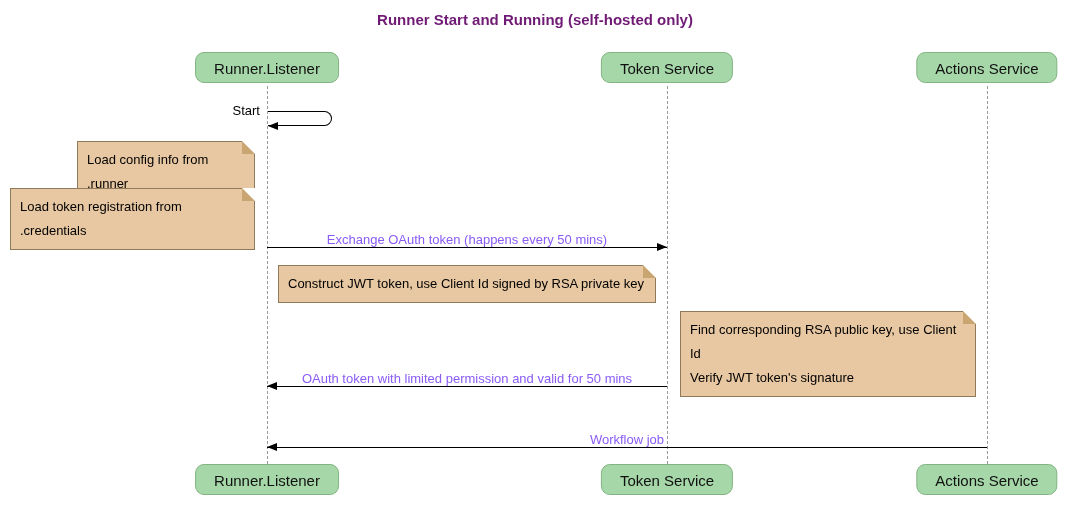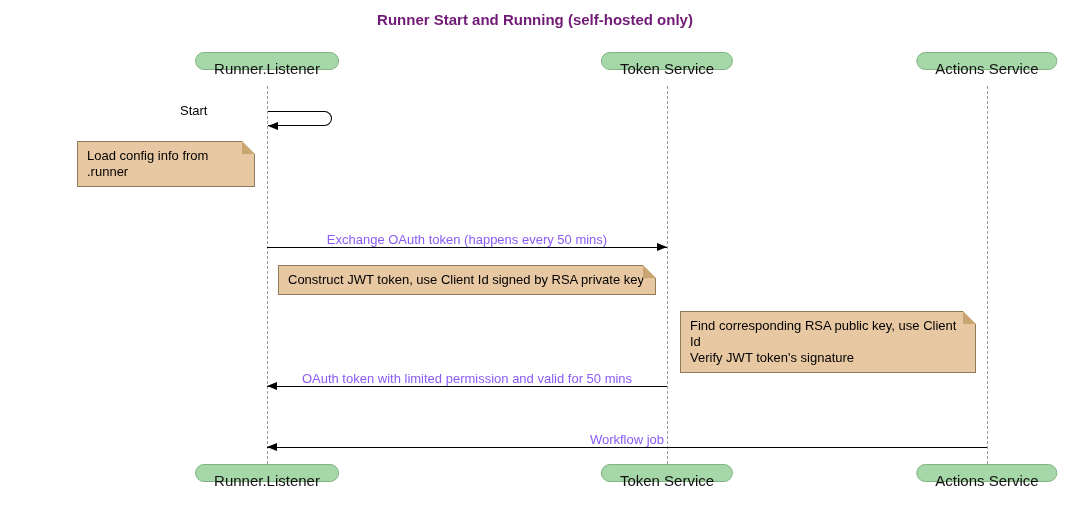--- a/index.html
+++ b/index.html
@@ -28,21 +28,21 @@
     position: absolute;
     top: 86px;
     height: 378px;
     width: 0;
     border-left: 1px dashed var(--lifeline, #999999);
   }
 
   .participant {
     position: absolute;
     transform: translateX(-50%);
-    height: 18px;
+    height: 31px;
     line-height: 32px;
     padding: 0 18px;
     background: var(--participant-fill, #A6D7A8);
     border: 1px solid var(--participant-border, #82B482);
     border-radius: 9px;
     font-size: 15px;
     color: #111;
     white-space: nowrap;
   }
   .participant.top { top: 52px; }
@@ -73,21 +73,21 @@
     content: ""; position: absolute; left: 0; top: -5px;
     width: 0; height: 0;
     border-top: 4.5px solid transparent;
     border-bottom: 4.5px solid transparent;
     border-right: 10px solid #000;
   }
 
   .self-label {
     position: absolute;
     left: 180px; top: 103px; width: 80px;
-    text-align: left;
+    text-align: right;
     font-size: 13px;
     color: #000;
     white-space: nowrap;
   }
   .self-loop {
     position: absolute;
     left: 268px; top: 111px;
     width: 64px; height: 15px;
     border: 1px solid #000;
     border-left: none;
@@ -100,21 +100,21 @@
     border-bottom: 4.5px solid transparent;
     border-right: 10px solid #000;
   }
 
   .note {
     position: absolute;
     background: var(--note-fill, #E8C8A2);
     border: 1px solid var(--note-border, #8F7B5A);
     padding: 6px 9px;
     font-size: 13px;
-    line-height: 16px;
+    line-height: 24px;
     color: #000;
     white-space: pre-line;
   }
   .note::before {
     content: "";
     position: absolute;
     top: -1px; right: -1px;
     width: 0; height: 0;
     border-style: solid;
     border-width: 0 13px 13px 0;
@@ -134,20 +134,21 @@
 
   <div class="participant top" style="left:267px">Runner.Listener</div>
   <div class="participant top" style="left:667px">Token Service</div>
   <div class="participant top" style="left:987px">Actions Service</div>
 
   <div class="self-label">Start</div>
   <div class="self-loop"></div>
   <div class="arrowhead-left" style="left:268px; top:122px"></div>
 
   <div class="note" style="left:77px; top:141px; width:178px">Load config info from .runner</div>
+  <div class="note" style="left:10px; top:188px; width:245px">Load token registration from .credentials</div>
 
   <div class="msg" style="left:267px; top:233px; width:400px">
     <div class="label">Exchange OAuth token (happens every 50 mins)</div>
     <div class="line to-right"></div>
   </div>
 
   <div class="note" style="left:278px; top:265px; width:378px">Construct JWT token, use Client Id signed by RSA private key</div>
 
   <div class="note" style="left:680px; top:311px; width:296px">Find corresponding RSA public key, use Client Id
 Verify JWT token's signature</div>

